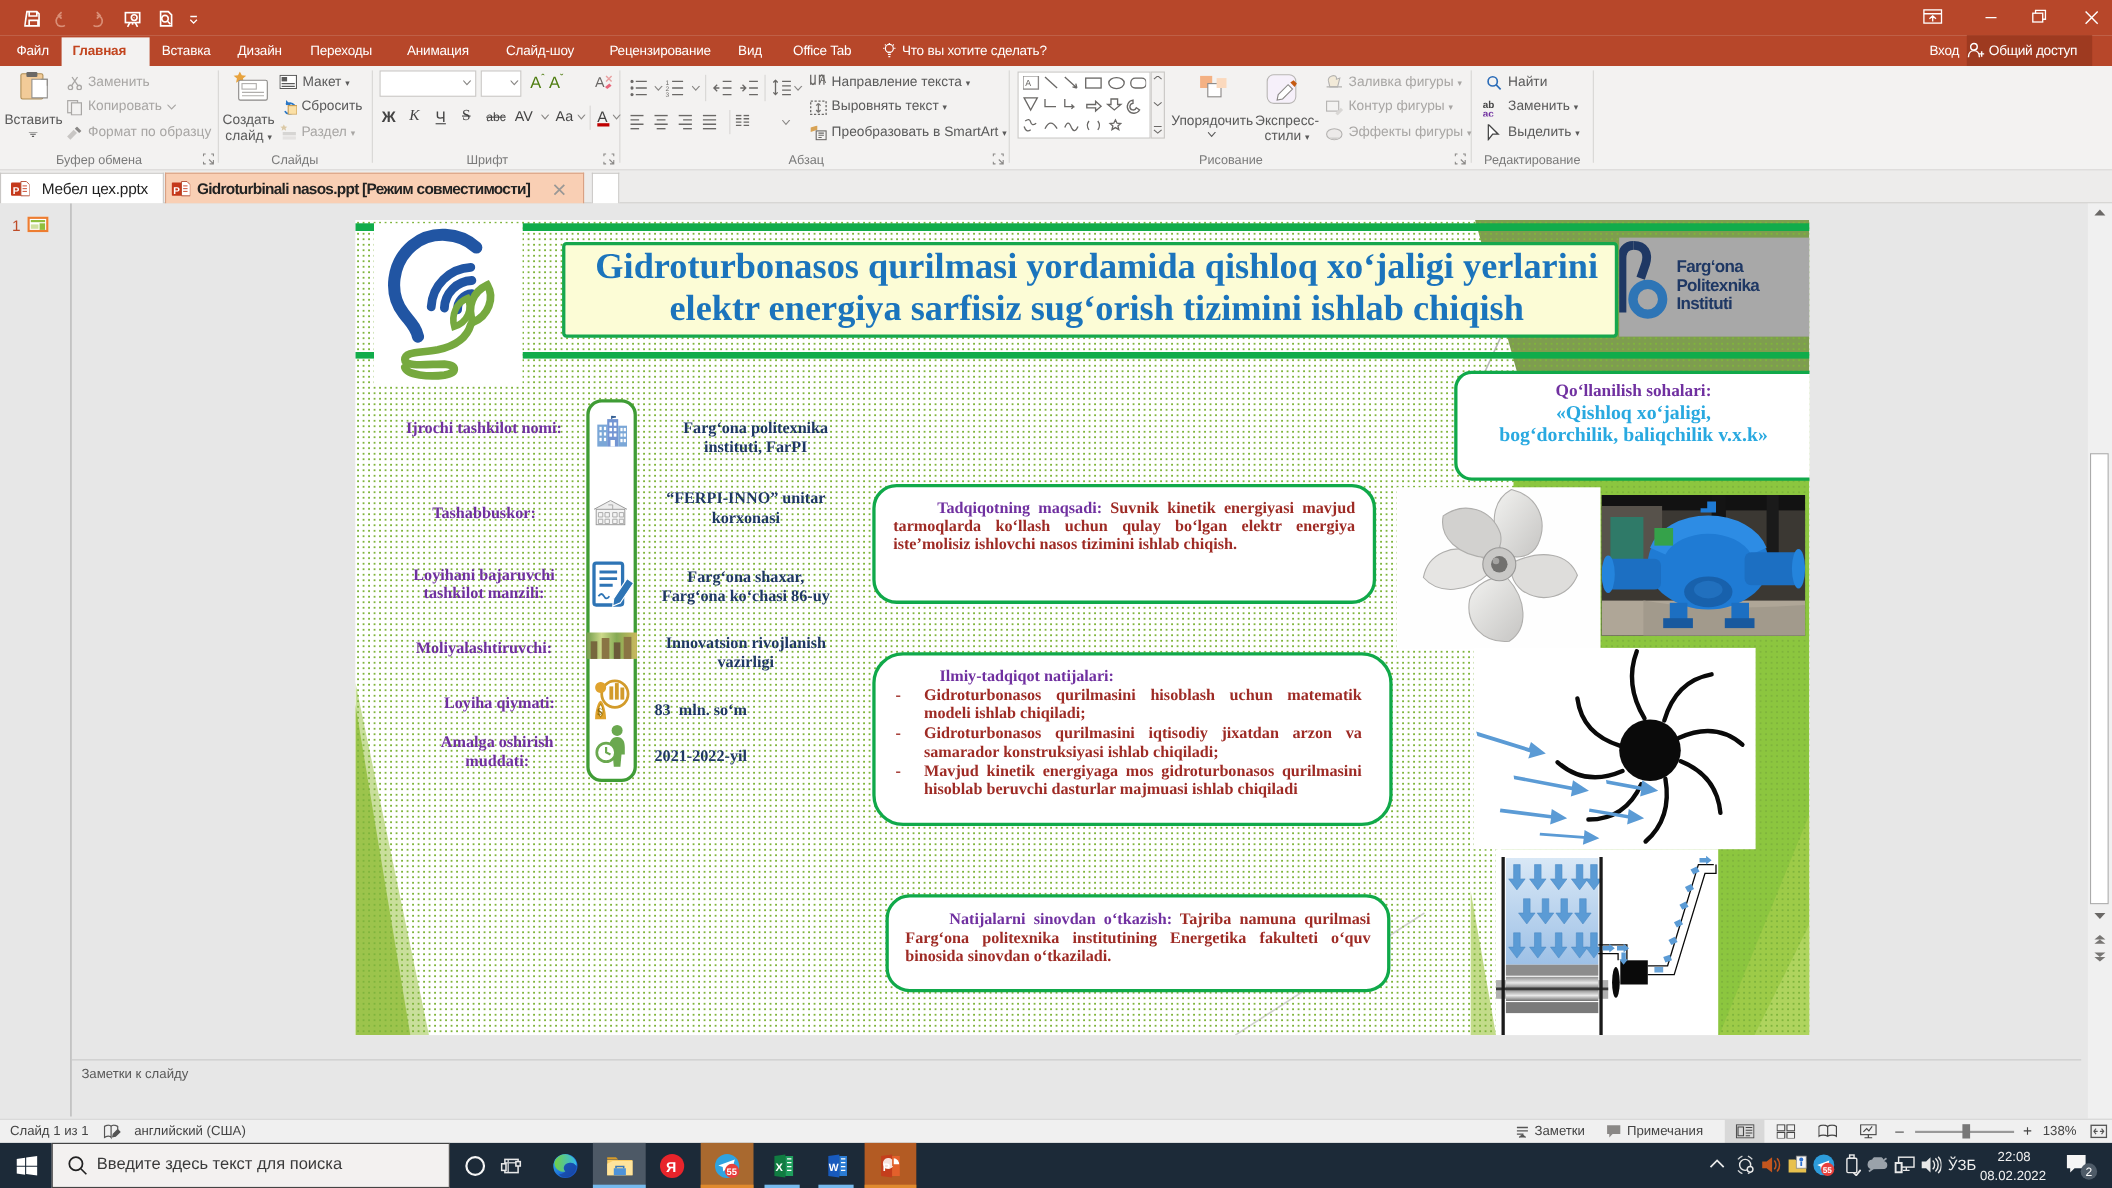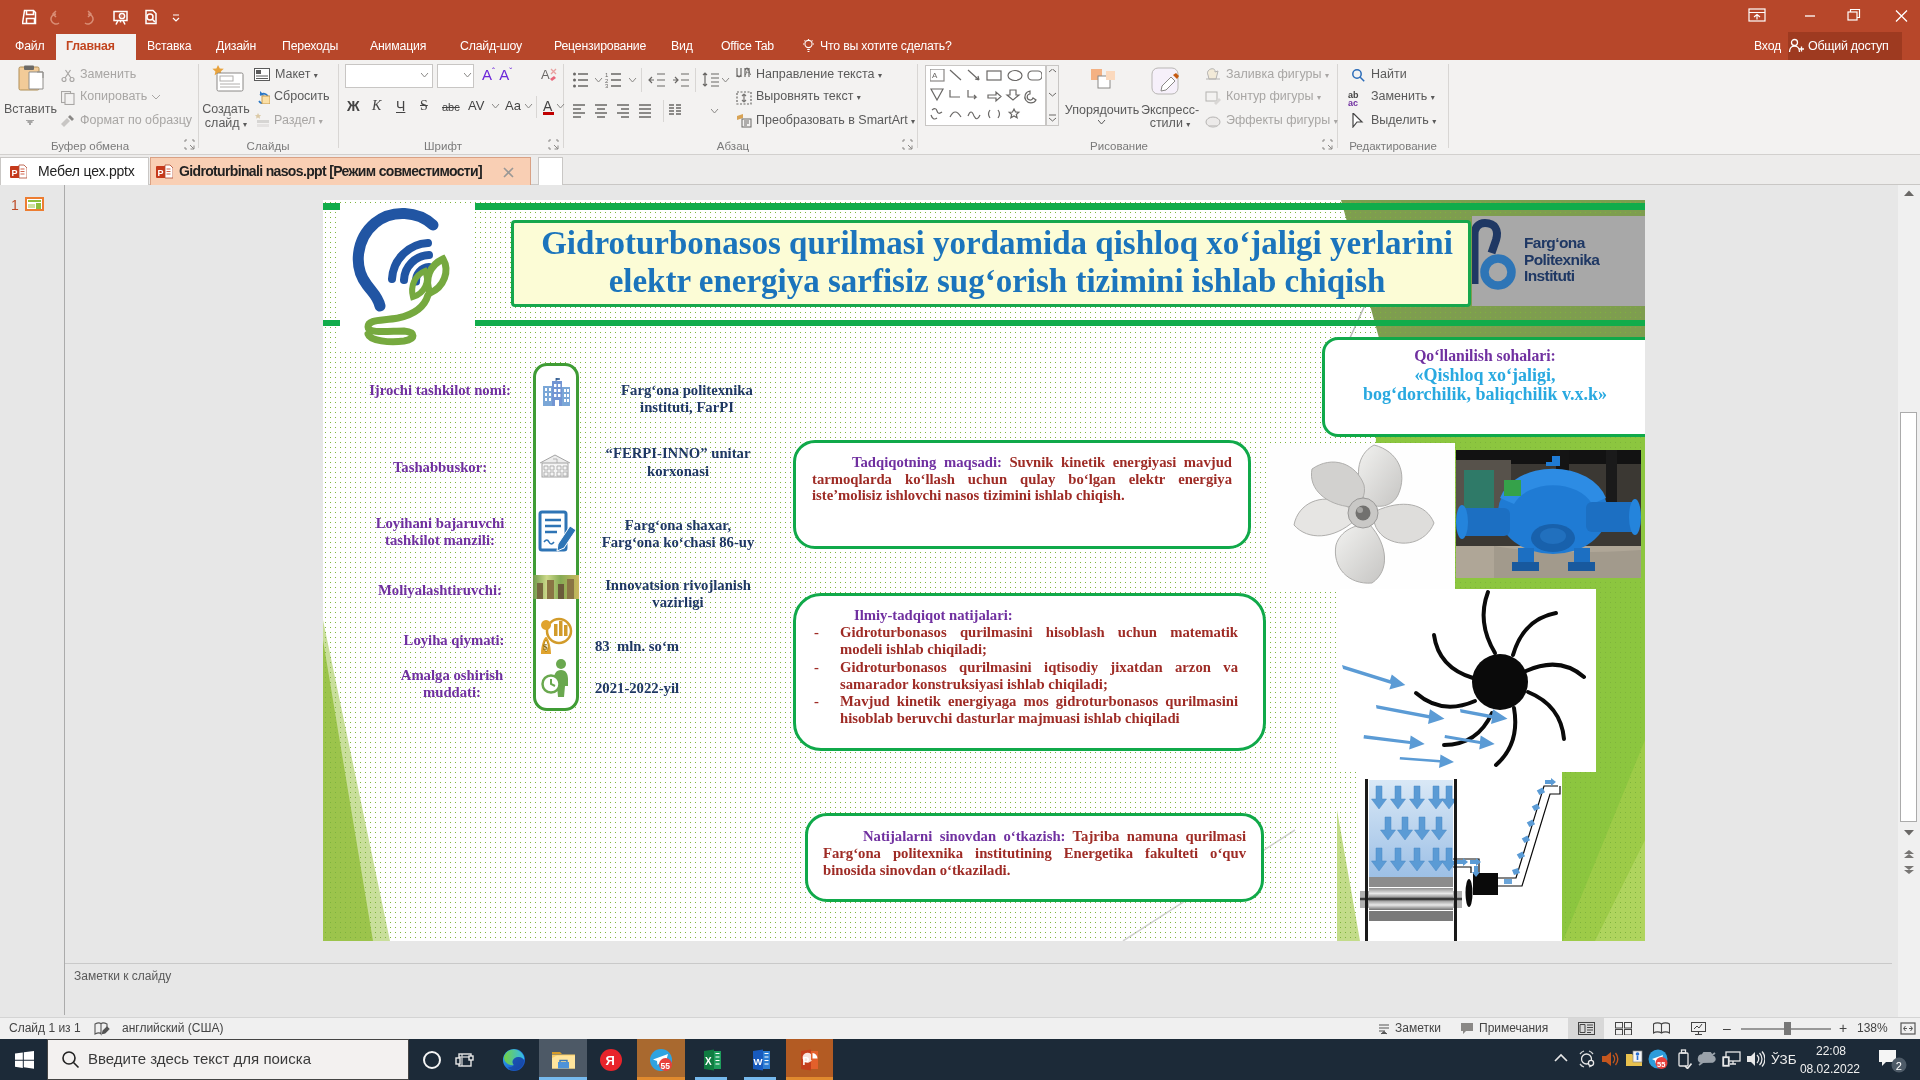--- a/index.html
+++ b/index.html
@@ -181,21 +181,21 @@
   <div class="rlbl dis" style="left:274px;top:53px">Раздел <span style="font-size:8px">▾</span></div>
 
   <div class="abs" style="left:345px;top:4px;width:88px;height:24px;background:#fff;border:1px solid #C8C6C4"></div>
   <svg class="abs" style="left:421px;top:13px" width="8" height="5">
       <path d="M0 0 l3.5 4 3.5-4" fill="none" stroke="#8A8886"></path>
     </svg>
   <div class="abs" style="left:437px;top:4px;width:37px;height:24px;background:#fff;border:1px solid #C8C6C4"></div>
   <svg class="abs" style="left:464px;top:13px" width="8" height="5">
       <path d="M0 0 l3.5 4 3.5-4" fill="none" stroke="#8A8886"></path>
     </svg>
-  <div class="abs" style="left:482px;top:6px;font-size:15px;color:#6d28d9">А<span style="font-size:9px;vertical-align:6px">ˆ</span> А<span style="font-size:9px;vertical-align:6px">ˇ</span></div>
+  <div class="abs" style="left:482px;top:6px;font-size:15px;color:#4d7c0f">А<span style="font-size:9px;vertical-align:6px">ˆ</span> А<span style="font-size:9px;vertical-align:6px">ˇ</span></div>
   <svg class="abs" style="left:541px;top:6px" width="17" height="17" viewBox="0 0 17 17">
       <text x="0" y="13" font-size="13" fill="#6A6866" font-family="Liberation Sans">A</text>
       <path d="M10 3 l5 5 M15 3 l-5 5" stroke="#E8A0A0" stroke-width="1.3"></path>
       <path d="M9 13 l4-3 2 2 -4 3z" fill="#E8667A"></path>
     </svg>
   <div class="abs" style="left:347px;top:38px;font-size:14px;color:#444;font-weight:bold">Ж</div>
   <div class="abs" style="left:372px;top:38px;font-size:14px;color:#444;font-style:italic;font-family:'Liberation Serif'">К</div>
   <div class="abs" style="left:396px;top:38px;font-size:14px;color:#444;text-decoration:underline">Ч</div>
   <div class="abs" style="left:420px;top:38px;font-size:14px;color:#444;font-family:'Liberation Serif'"><s>Ѕ</s></div>
   <div class="abs" style="left:442px;top:41px;font-size:11px;color:#444"><s>abc</s></div>

